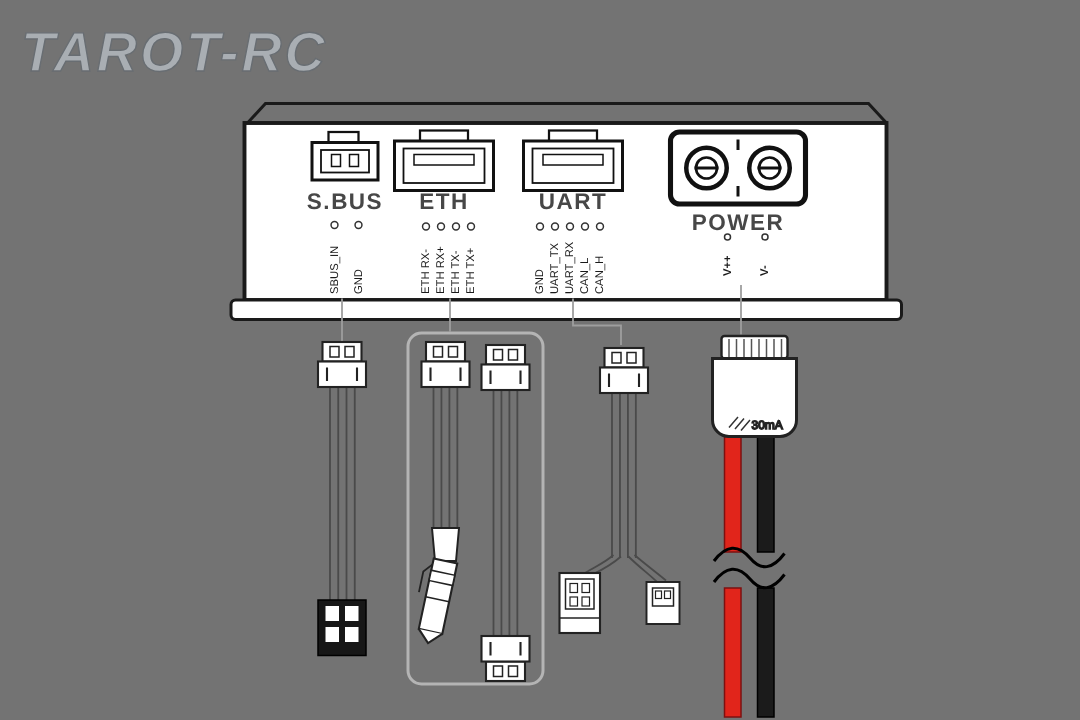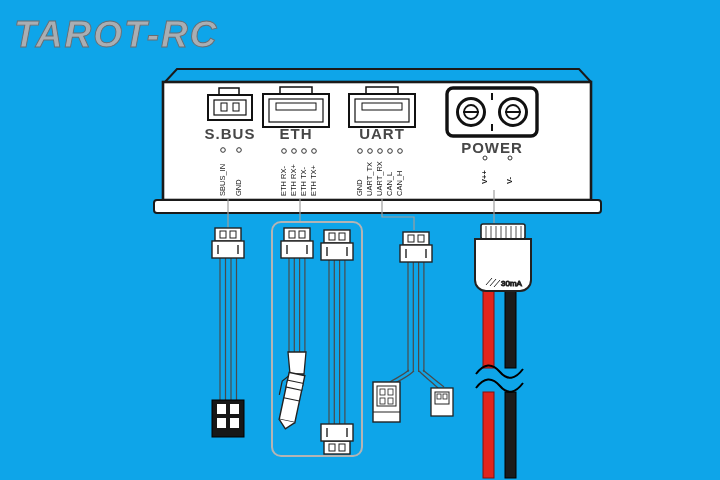--- a/index.html
+++ b/index.html
@@ -1,16 +1,16 @@
 <!DOCTYPE html>
 <html><head>
 <meta charset="utf-8">
 <style>
   html,body{margin:0;padding:0;background:#ffffff;}
-  .canvas{position:relative;width:720px;height:480px;background:#0ea5e9;overflow:hidden;}
+  .canvas{position:relative;width:720px;height:480px;background:#737373;overflow:hidden;}
   svg{display:block;}
   svg text{font-family:"Liberation Sans","DejaVu Sans",sans-serif;}
   .logo-text{font-size:37px;font-weight:bold;font-style:italic;fill:#a9aeb3;stroke:#686d72;stroke-width:0.9px;letter-spacing:2px;}
   .port-label{font-size:15px;font-weight:bold;fill:#474747;letter-spacing:1px;}
   .pin-label{font-size:7.5px;fill:#1a1a1a;}
   .marking{font-size:8px;fill:#1a1a1a;}
 </style>
 </head>
 <body>
 

